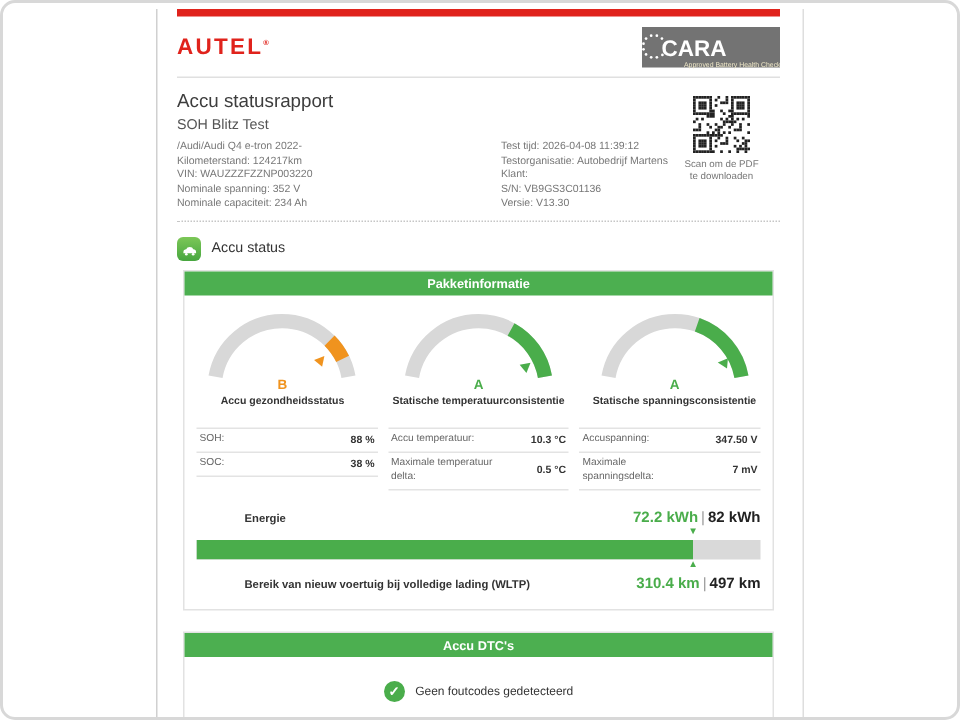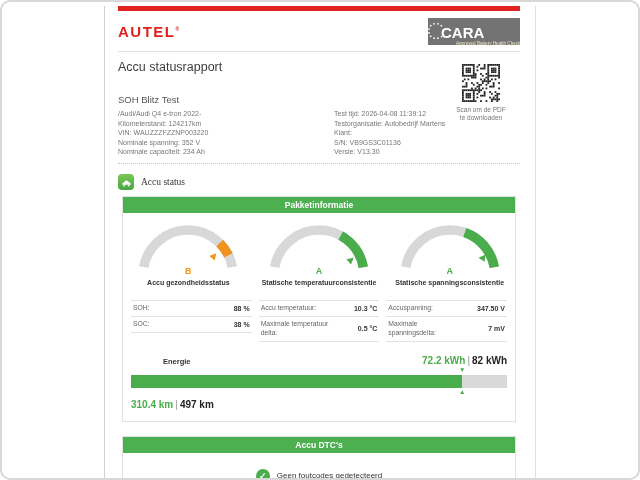--- a/index.html
+++ b/index.html
@@ -8,31 +8,31 @@
   .page { position:relative; width:432px; height:476px; margin:0 auto;
           border-left:1px solid #d0d0d0; border-right:1px solid #dedede;
           padding:0 15px 0 13px; background:#fff; }
   .redbar { margin-top:4px; height:5px; background:#e0231c; }
   .hdr { display:flex; justify-content:space-between; align-items:center; margin-top:7px; }
   .brand { color:#e0231c; font-weight:bold; font-size:15px; letter-spacing:1.5px; }
   .brand sup { font-size:5px; letter-spacing:0; }
   .cara { position:relative; width:92px; height:27px; background:#737373; }
   .hdr-rule { border-bottom:1px solid #e0e0e0; margin-top:6px; }
   .title { margin-top:8px; font-size:12.5px; color:#3d3d3d; font-weight:500; }
-  .subtitle { margin-top:20px; font-size:9.5px; color:#555; }
+  .subtitle { margin-top:4px; font-size:9.5px; color:#555; }
   .vi-head { margin-top:10px; font-size:8px; font-weight:bold; color:#444; }
   .vi-cols { display:flex; margin-top:4px; }
   .vi-col1 { width:216px; }
   .vi-col2 { width:150px; }
   .vi-line { font-size:7px; color:#777; line-height:9.5px; white-space:nowrap; }
   .qrbox { position:absolute; top:58px; right:18px; width:72px; text-align:center; }
   .qrbox svg { display:block; margin:0 auto; }
   .qrcap { margin-top:4px; font-size:6.5px; color:#777; line-height:1.3; }
   .dotted { margin-top:6px; border-bottom:1px dotted #c6c6c6; }
-  .section-row { display:flex; align-items:center; gap:7px; margin-top:10px;font-family:Liberation Serif, serif; }
+  .section-row { display:flex; align-items:center; gap:7px; margin-top:10px; }
   .caricon { width:16px; height:16px; border-radius:4px;
              background:linear-gradient(#7cc757,#47a63f); display:flex; align-items:center; justify-content:center; }
   .section-label { font-size:9.5px; color:#333; font-weight:500; }
   .panel { margin:6px 4px 0; border:1px solid #e2e2e2; background:#fff; }
   .banner { height:16px; line-height:16px; text-align:center; background:#4caf50; color:#fff;
             font-size:8.5px; font-weight:bold; }
   .gauges { display:flex; margin-top:7px; }
   .gauge { flex:1; text-align:center; }
   .grade { margin-top:-12px; font-size:9px; font-weight:bold; }
   .c-orange { color:#f0931e; }
@@ -400,20 +400,21 @@
         <div class="markrow">
           <span class="mark" style="left: calc(88% - 3px);">▼</span>
         </div>
         <div class="bar">
           <div class="fill" style="width: 88%;"></div>
         </div>
         <div class="markrow">
           <span class="mark" style="left: calc(88% - 3px);">▲</span>
         </div>
         <div class="erow erow2">
+          <span class="elabel">Bereik van nieuw voertuig bij volledige lading (WLTP)</span>
           <span class="evals"><span class="cur">310.4 km</span><span class="sep">|</span><span>497 km</span></span>
         </div>
       </div>
     </div>
 
     <div class="dtc-panel">
       <div class="banner">Accu DTC's</div>
       <div class="dtc-body">
         <div class="okcirc">✓</div>
         <div class="dtc-msg">Geen foutcodes gedetecteerd</div>

